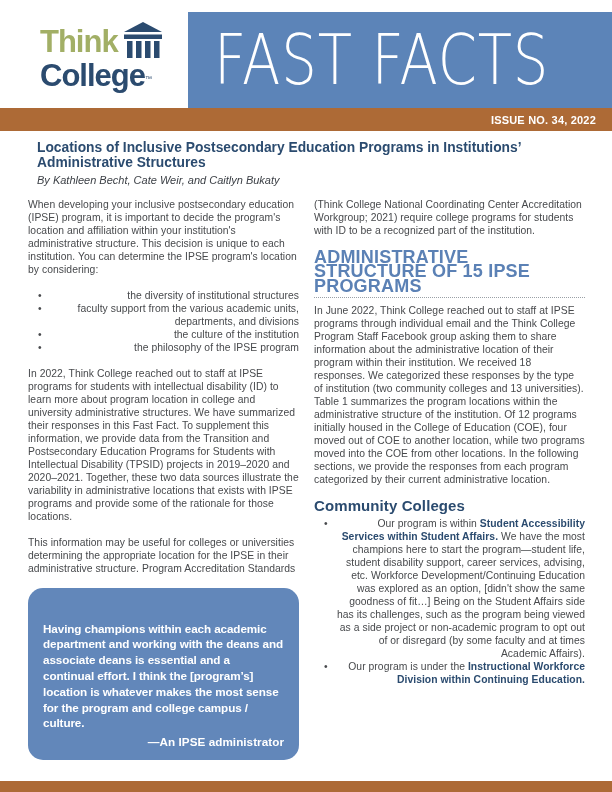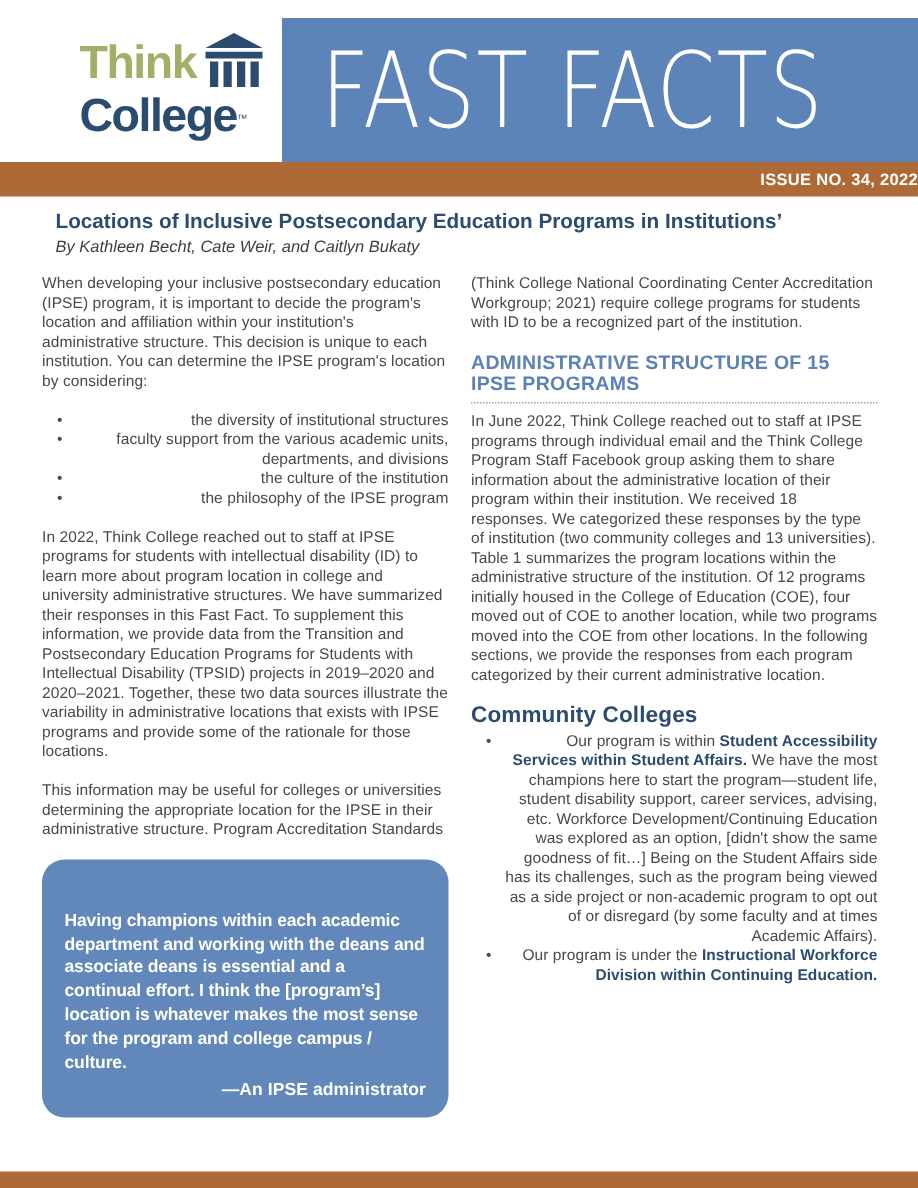--- a/index.html
+++ b/index.html
@@ -17,21 +17,21 @@
     position:relative;
     width:612px;height:792px;
     background:#fff;
     overflow:hidden;
     font-family:"Liberation Sans",sans-serif;
     color:var(--body-text);
   }
   
   .masthead{display:flex;height:108px;}
   .logo-panel{width:188px;background:#fff;position:relative;}
-  .logo{position:absolute;left:53px;top:22px;}
+  .logo{position:absolute;left:40px;top:22px;}
   .logo-row1{display:flex;align-items:flex-start;}
   .logo-word1{
     font-size:31px;font-weight:bold;color:var(--green);
     letter-spacing:-1px;line-height:40px;
   }
   .logo-icon{margin-left:5px;margin-top:0;}
   .logo-row2{display:flex;align-items:center;margin-top:-6px;}
   .logo-word2{
     font-size:31px;font-weight:bold;color:var(--navy);
     letter-spacing:-1px;line-height:36px;
@@ -51,20 +51,21 @@
     letter-spacing:1px;
     white-space:nowrap;
     transform:scale(0.85,1.06);
     transform-origin:left center;
     margin-left:26px;
   }
   
   .issue-bar{
     height:23px;background:var(--brown);
     display:flex;align-items:center;justify-content:flex-end;
+    padding-right:16px;
   }
   .issue-label{
     color:#fff;font-size:11px;font-weight:bold;letter-spacing:0.2px;
   }
   
   .content{padding:10px 27px 0 28px;}
   .title-block{padding-left:9px;}
   .article-title{
     color:var(--navy);font-size:13.8px;font-weight:bold;line-height:14.8px;
   }
@@ -86,21 +87,21 @@
     margin-top:2px;
   }
   .quote-text{
     font-size:11.7px;font-weight:bold;line-height:15.8px;letter-spacing:-0.1px;
   }
   .quote-attr{
     font-size:11.7px;font-weight:bold;text-align:right;margin-top:4px;
   }
   
   .section-heading{
-    color:var(--steel);font-size:13px;font-weight:bold;line-height:14.5px;
+    color:var(--steel);font-size:18px;font-weight:bold;line-height:14.5px;
     letter-spacing:0.2px;
     padding-bottom:4px;margin-bottom:6px;
     border-bottom:1.5px dotted #9aa0a6;
   }
   .subsection-heading{
     color:var(--navy);font-size:15px;font-weight:bold;
     margin:0 0 5px 0;letter-spacing:0.1px;
   }
   .inline-bold{font-weight:bold;color:var(--navy);}
   
@@ -142,20 +143,21 @@
   </div>
 
   <div class="issue-bar">
     <span class="issue-label">ISSUE NO. 34, 2022</span>
   </div>
 
   <div class="content">
     <div class="title-block">
       <div class="article-title">
         <div>Locations of Inclusive Postsecondary Education Programs in Institutions’</div>
+        <div>Administrative Structures</div>
       </div>
       <div class="byline">By Kathleen Becht, Cate Weir, and Caitlyn Bukaty</div>
     </div>
 
     <div class="columns">
 
       <div class="col">
         <p>When developing your inclusive postsecondary education (IPSE) program, it is important to decide the program's location and affiliation within your institution's administrative structure. This decision is unique to each institution. You can determine the IPSE program's location by considering:</p>
         <ul>
           <li>the diversity of institutional structures</li>

